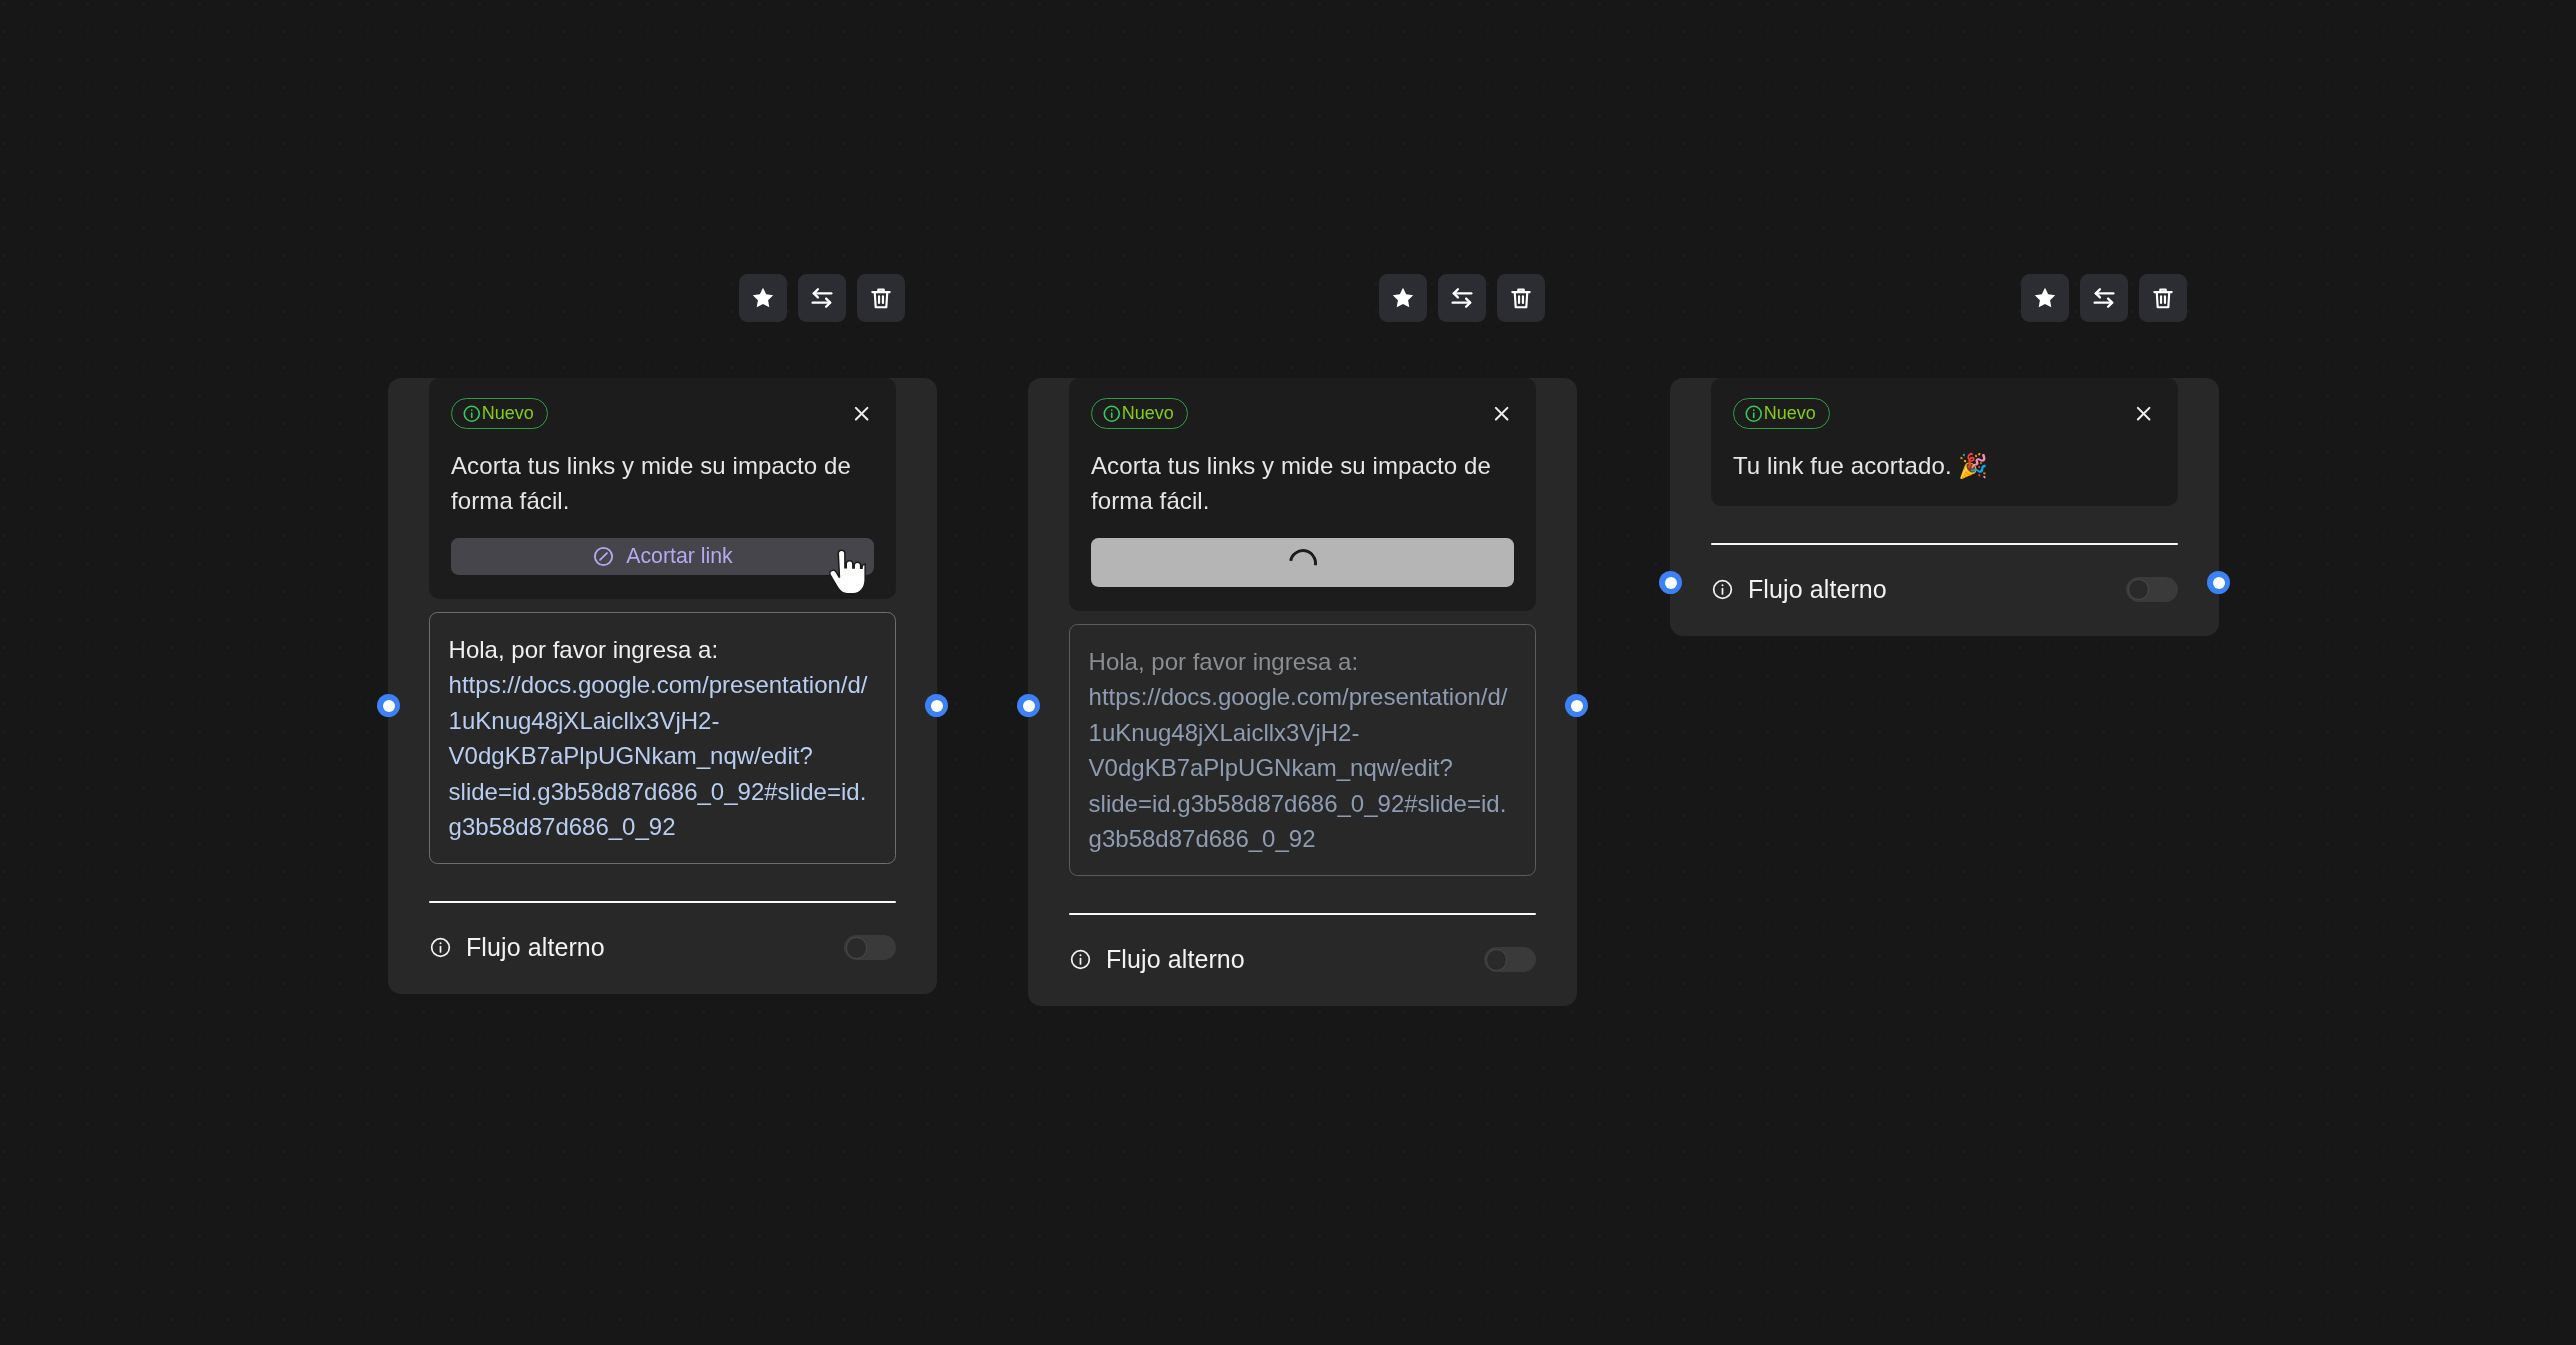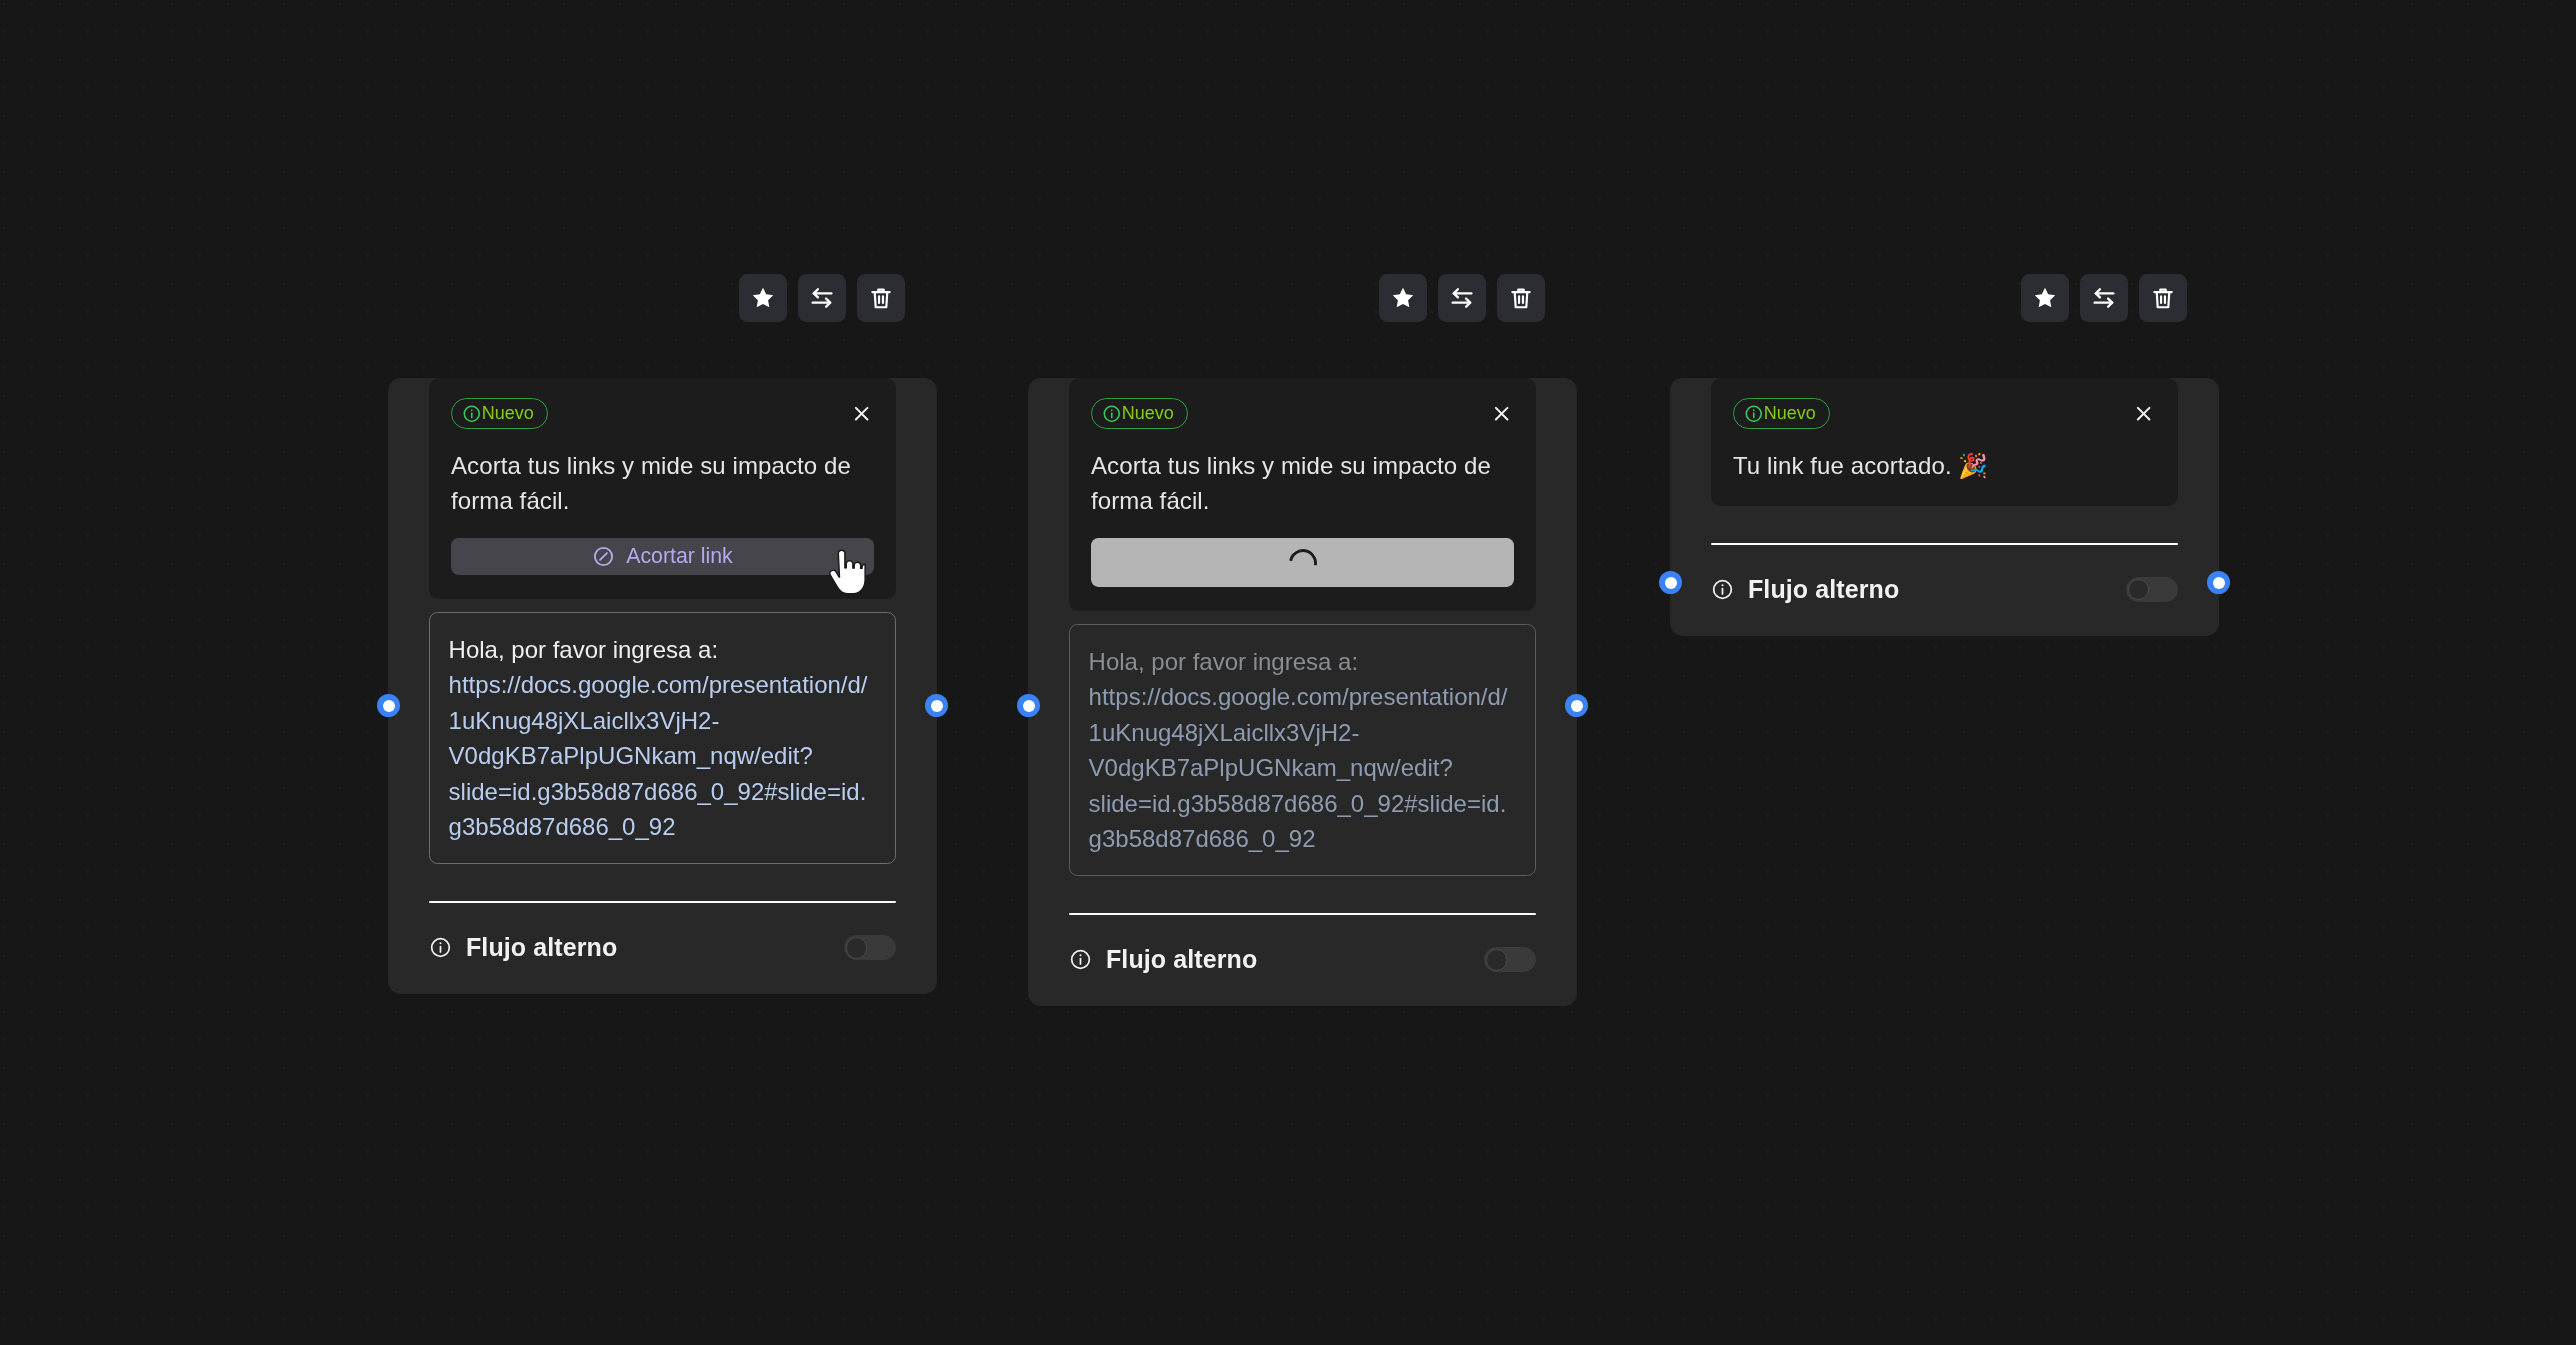--- a/index.html
+++ b/index.html
@@ -151,21 +151,21 @@
     justify-content: space-between;
     margin: 0 41px;
     padding: 30px 0 32px 0;
   }
   .footer-left {
     display: flex; align-items: center; gap: 14px;
   }
   .footer-label {
     color: #f2f2f2;
     font-size: 25px;
-    font-weight: bold;
+    font-weight: normal;
     letter-spacing: 0.1px;
   }
   .toggle {
     width: 52px; height: 25px;
     background: #3a3a3a;
     border-radius: 927px;
     position: relative;
     cursor: pointer;
     flex: none;
   }

